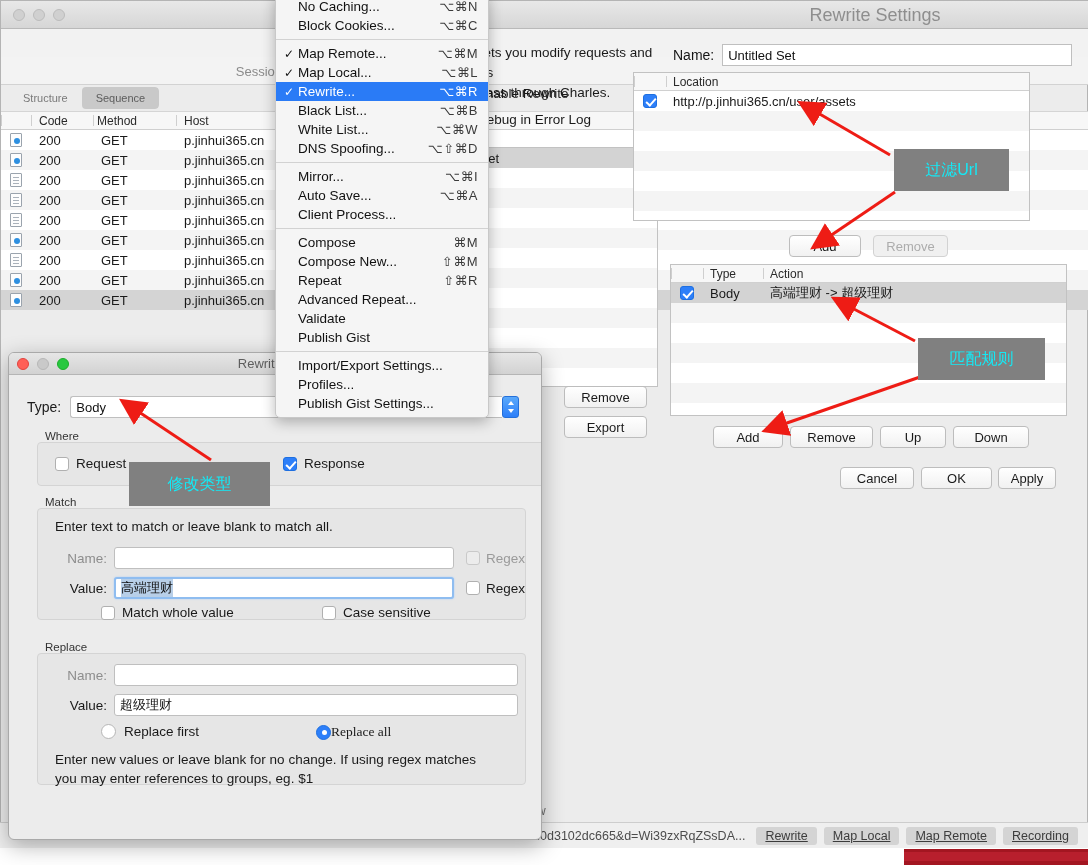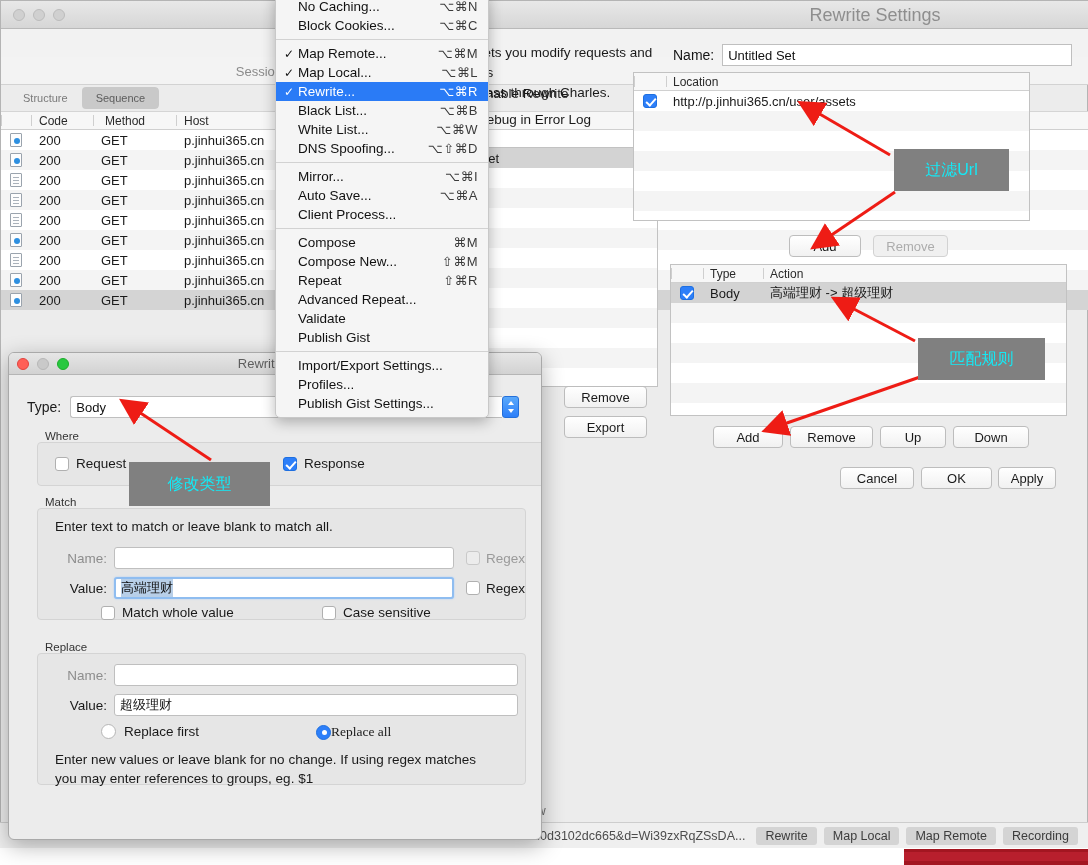--- a/index.html
+++ b/index.html
@@ -75,21 +75,21 @@
     position:absolute; left:0; top:110px; width:1088px; height:19px;
     background:#f7f7f7; border-top:1px solid #d5d5d5; border-bottom:1px solid #d0d0d0;
     display:flex; align-items:center; font-size:12px; color:#2a2a2a;
   }
   .sess-head .cell { position:relative; height:100%; display:flex; align-items:center; }
   .sess-head .cell:before {
     content:""; position:absolute; left:0; top:3px; bottom:3px; width:1px; background:#cfcfcf;
   }
   .col-icon { width:30px; }
   .col-code { width:62px; padding-left:8px; }
-  .col-method{ width:83px; padding-left:12px; }
+  .col-method{ width:83px; padding-left:4px; }
   .col-host  { width:200px; padding-left:8px;}
   .sess-rows { position:absolute; left:0; top:129px; width:1088px; height:180px; }
   .sess-row {
     height:20px; display:flex; align-items:center; font-size:13px;
   }
   .sess-row.odd { background:#f4f4f4; }
   .sess-row.even{ background:#ffffff; }
   .sess-row.sel { background:#d4d4d4; }
   .r-icon { width:30px; display:flex; justify-content:center; }
   .r-code { width:62px; padding-left:8px;}
@@ -239,21 +239,21 @@
   
   .statusbar {
     position:absolute; left:0; bottom:17px; width:1088px; height:26px;
     background:#efefef; border-top:1px solid #cdcdcd;
     display:flex; align-items:center; justify-content:flex-end; gap:7px;
     padding-right:10px; z-index:5;
   }
   .status-url { font-size:12.5px; color:#4c4c4c; margin-right:4px; }
   .pill {
     background:#d4d4d4; border-radius:3px; padding:2px 9px;
-    font-size:12.5px; color:#3c3c3c;
+    font-size:12.5px; color:#3c3c3c;text-decoration:underline;
   }
   .tiny-w { position:absolute; left:537px; bottom:47px; font-size:12px; color:#6a6a6a; z-index:4;}
 </style>
 </head>
 <body>
 
 <div id="root">
 
   <div class="desktop-strip"></div>
 

